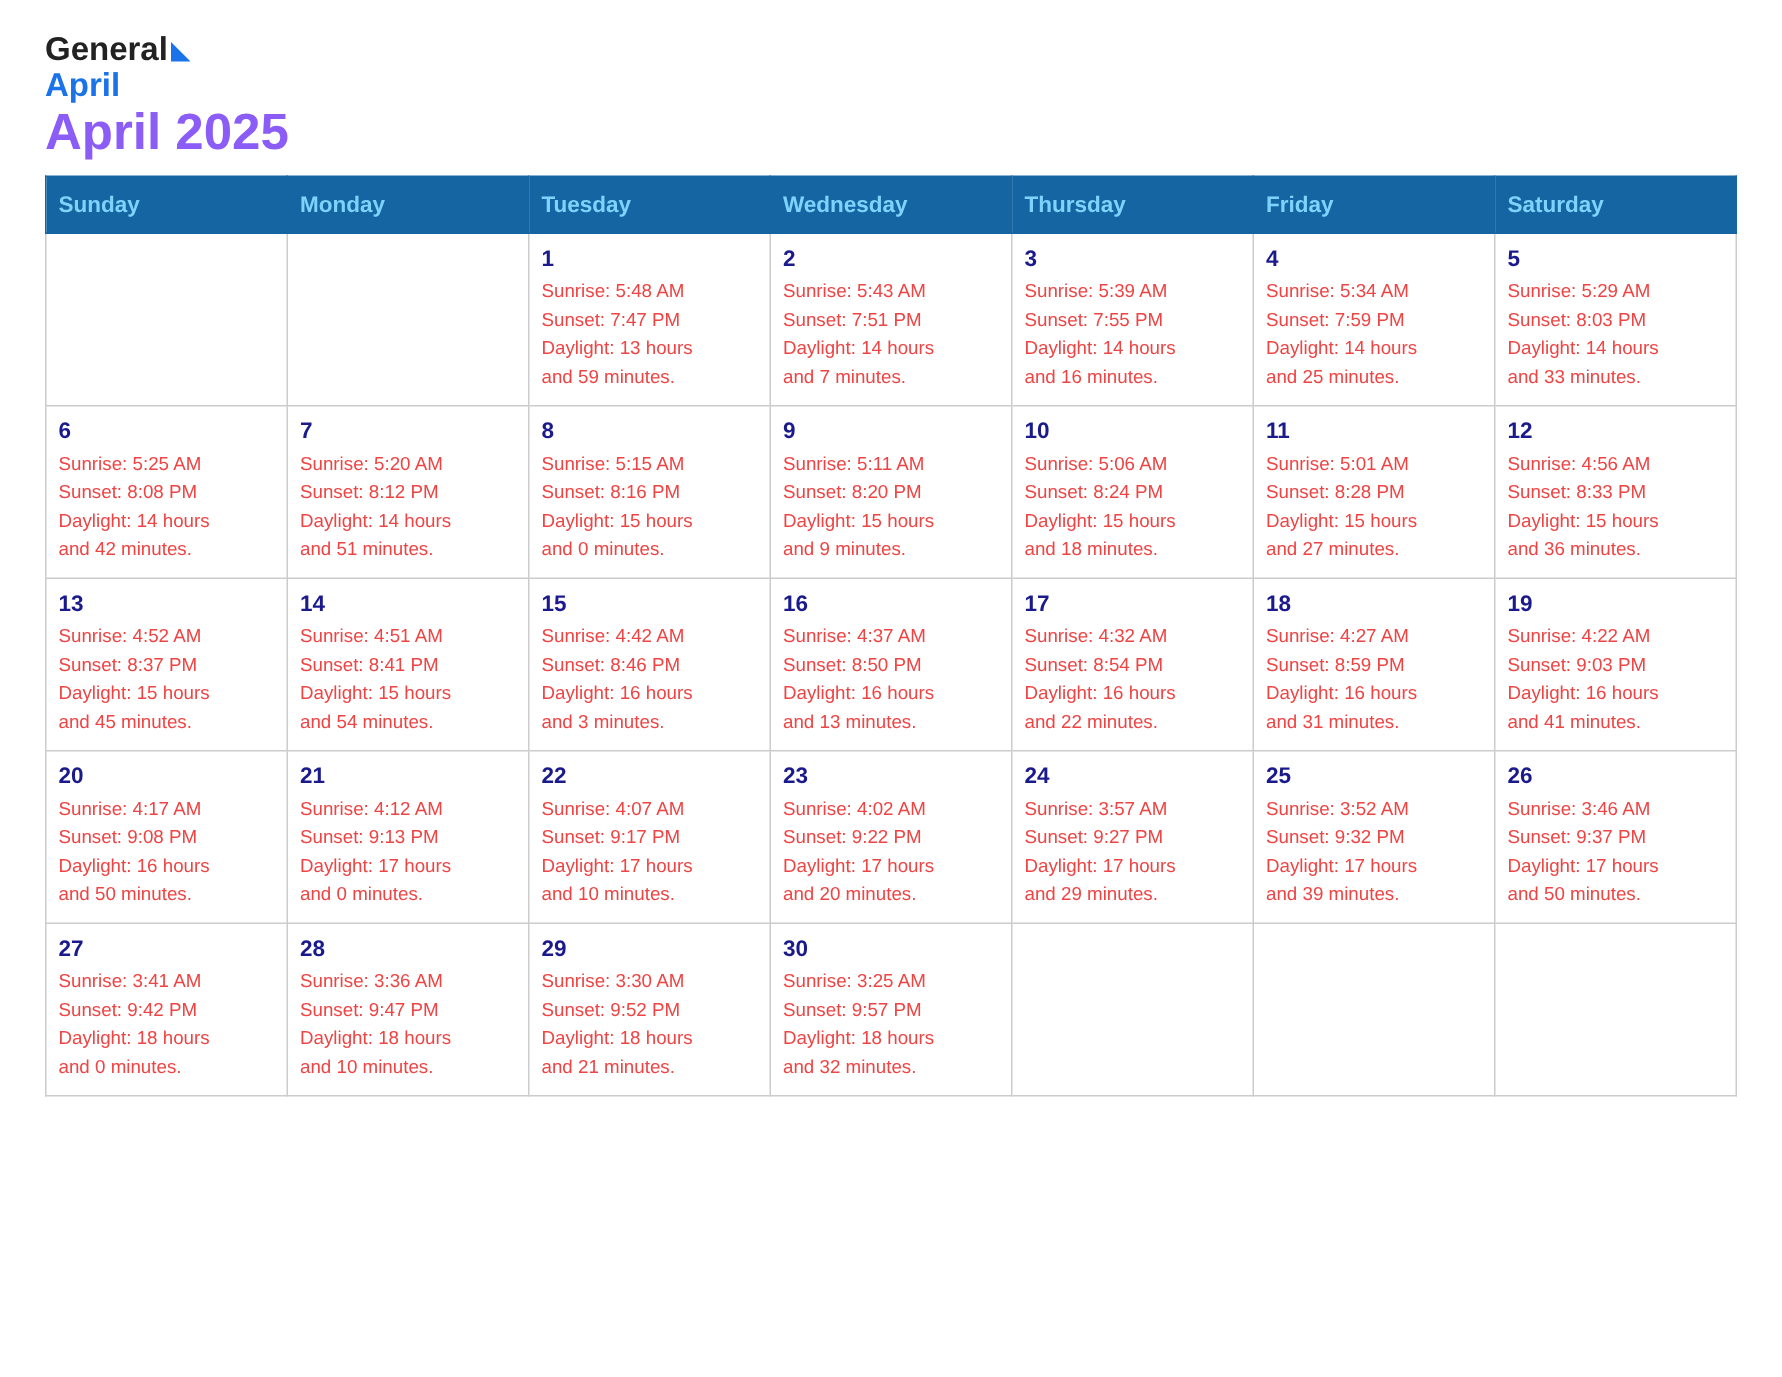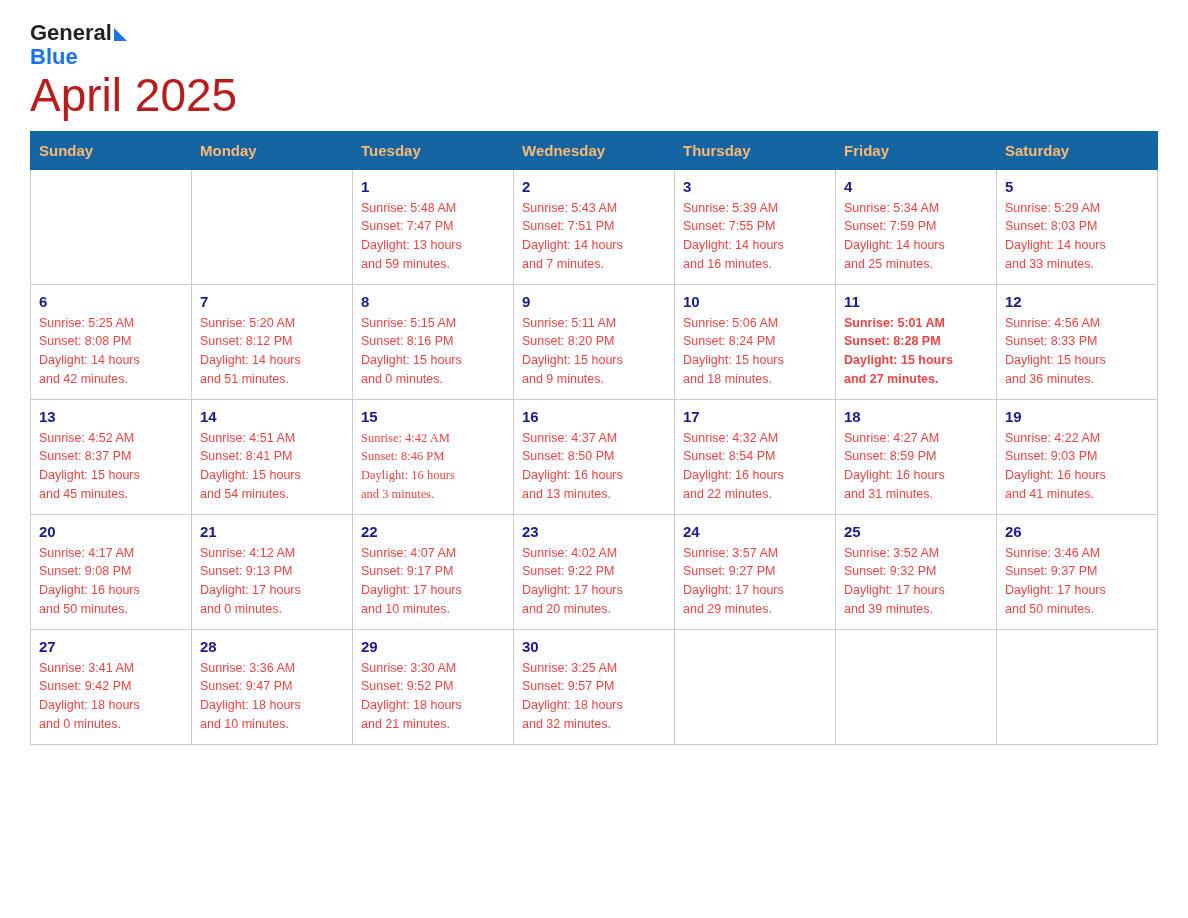--- a/index.html
+++ b/index.html
@@ -14,38 +14,38 @@
       display: flex;
       justify-content: space-between;
       align-items: flex-start;
       margin-bottom: 10px;
       flex-direction: column;
     }
     .title-block {
       text-align: right;
     }
     .month-year {
-      font-size: 46px;
-      font-weight: normal;
-      color: #b91c1c;
+      font-size: 34px;
+      font-weight: bold;
+      color: #8b5cf6;
       line-height: 1.1;
     }
     .location {
       font-size: 20px;
       color: #333;
       margin-top: 4px;
     }
     table {
       width: 100%;
       border-collapse: collapse;
       margin-top: 10px;
     }
     thead tr th {
       background-color: #1565a3;
-      color: #fdba74;
+      color: #7dd3fc;
       padding: 10px 8px;
       font-size: 15px;
       font-weight: bold;
       text-align: left;
       border: 1px solid #1565a3;
     }
     tbody tr td {
       vertical-align: top;
       padding: 8px 8px 10px 8px;
       border: 1px solid #ccc;
@@ -103,21 +103,21 @@
   </style>
 </head>
 <body>
 
 <div class="header">
   <div class="logo-wrapper">
     <div class="logo-line1">
       <span class="logo-general">General</span>
       <span class="logo-triangle"></span>
     </div>
-    <div class="logo-line2">Blue</div>
+    <div class="logo-line2">April</div>
   </div>
   <div class="title-block">
     <div class="month-year">April 2025</div>
   </div>
 </div>
 
 <table>
   <thead>
     <tr>
     <th>Sunday</th>
@@ -200,21 +200,21 @@
         </td>
         <td>
           <span class="day-number">10</span>
           <div class="day-info" style="white-space: pre-line;">Sunrise: 5:06 AM
 Sunset: 8:24 PM
 Daylight: 15 hours
 and 18 minutes.</div>
         </td>
         <td>
           <span class="day-number">11</span>
-          <div class="day-info" style="white-space: pre-line; font-weight: bold;">Sunrise: 5:01 AM
+          <div class="day-info" style="white-space: pre-line;">Sunrise: 5:01 AM
 Sunset: 8:28 PM
 Daylight: 15 hours
 and 27 minutes.</div>
         </td>
         <td>
           <span class="day-number">12</span>
           <div class="day-info" style="white-space: pre-line;">Sunrise: 4:56 AM
 Sunset: 8:33 PM
 Daylight: 15 hours
 and 36 minutes.</div>
@@ -230,21 +230,21 @@
         </td>
         <td>
           <span class="day-number">14</span>
           <div class="day-info" style="white-space: pre-line;">Sunrise: 4:51 AM
 Sunset: 8:41 PM
 Daylight: 15 hours
 and 54 minutes.</div>
         </td>
         <td>
           <span class="day-number">15</span>
-          <div class="day-info" style="white-space: pre-line; font-family: Liberation Serif, serif;">Sunrise: 4:42 AM
+          <div class="day-info" style="white-space: pre-line;">Sunrise: 4:42 AM
 Sunset: 8:46 PM
 Daylight: 16 hours
 and 3 minutes.</div>
         </td>
         <td>
           <span class="day-number">16</span>
           <div class="day-info" style="white-space: pre-line;">Sunrise: 4:37 AM
 Sunset: 8:50 PM
 Daylight: 16 hours
 and 13 minutes.</div>

